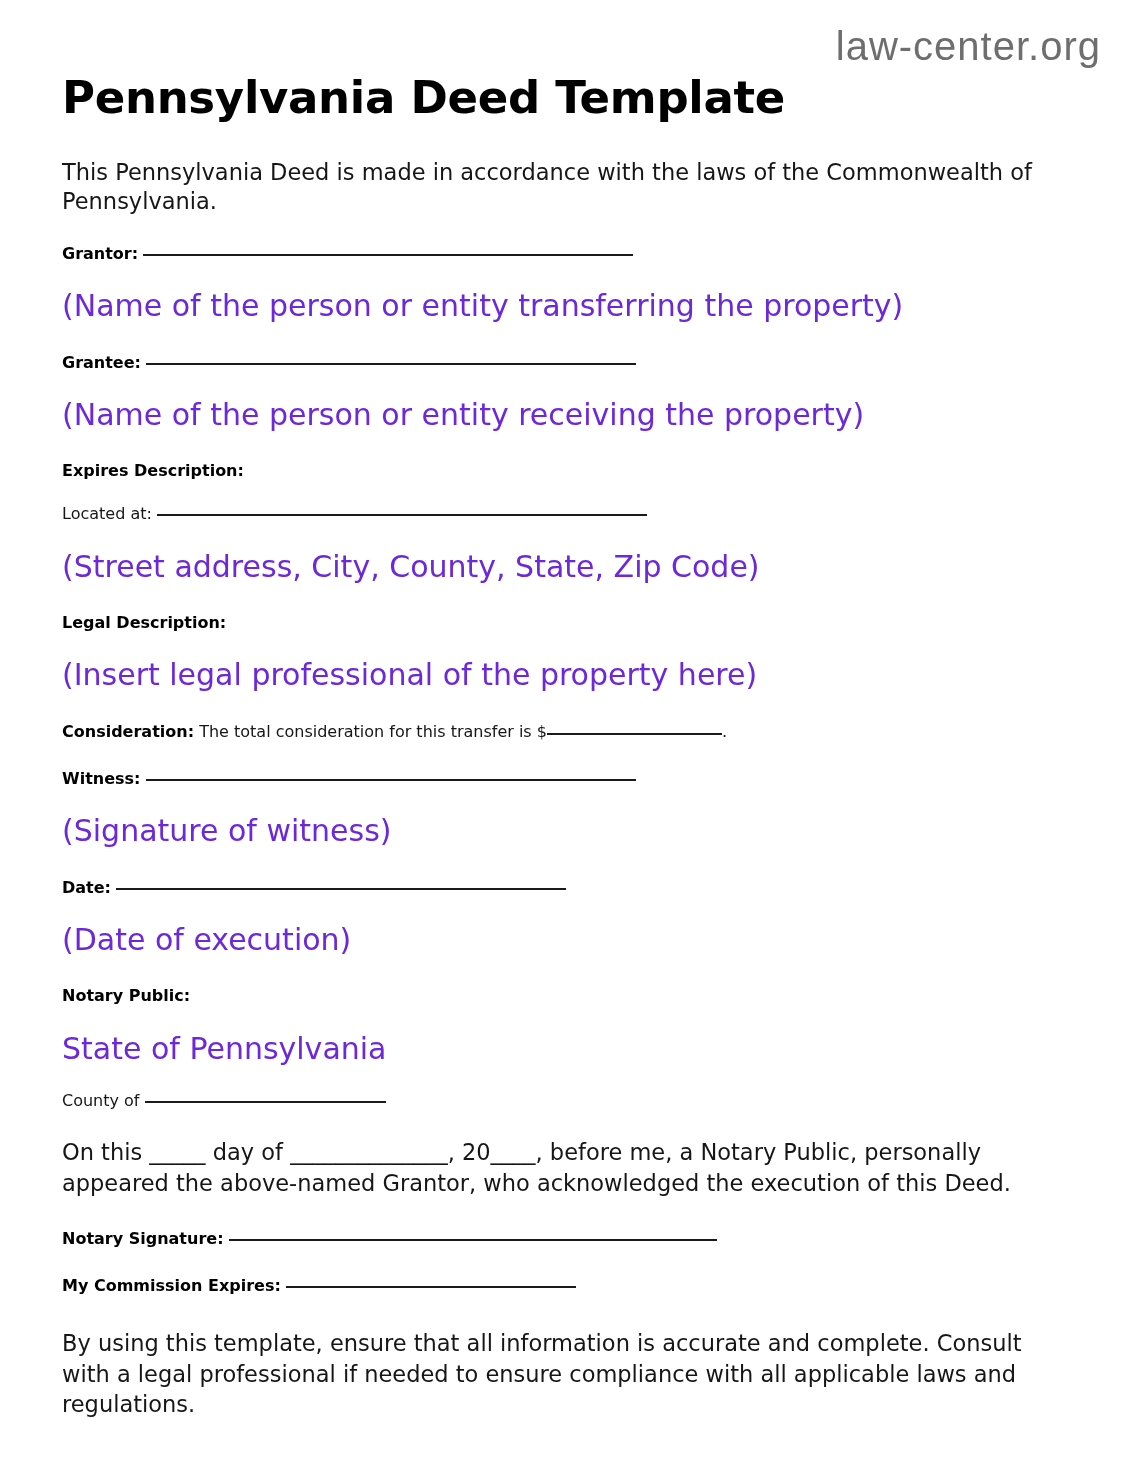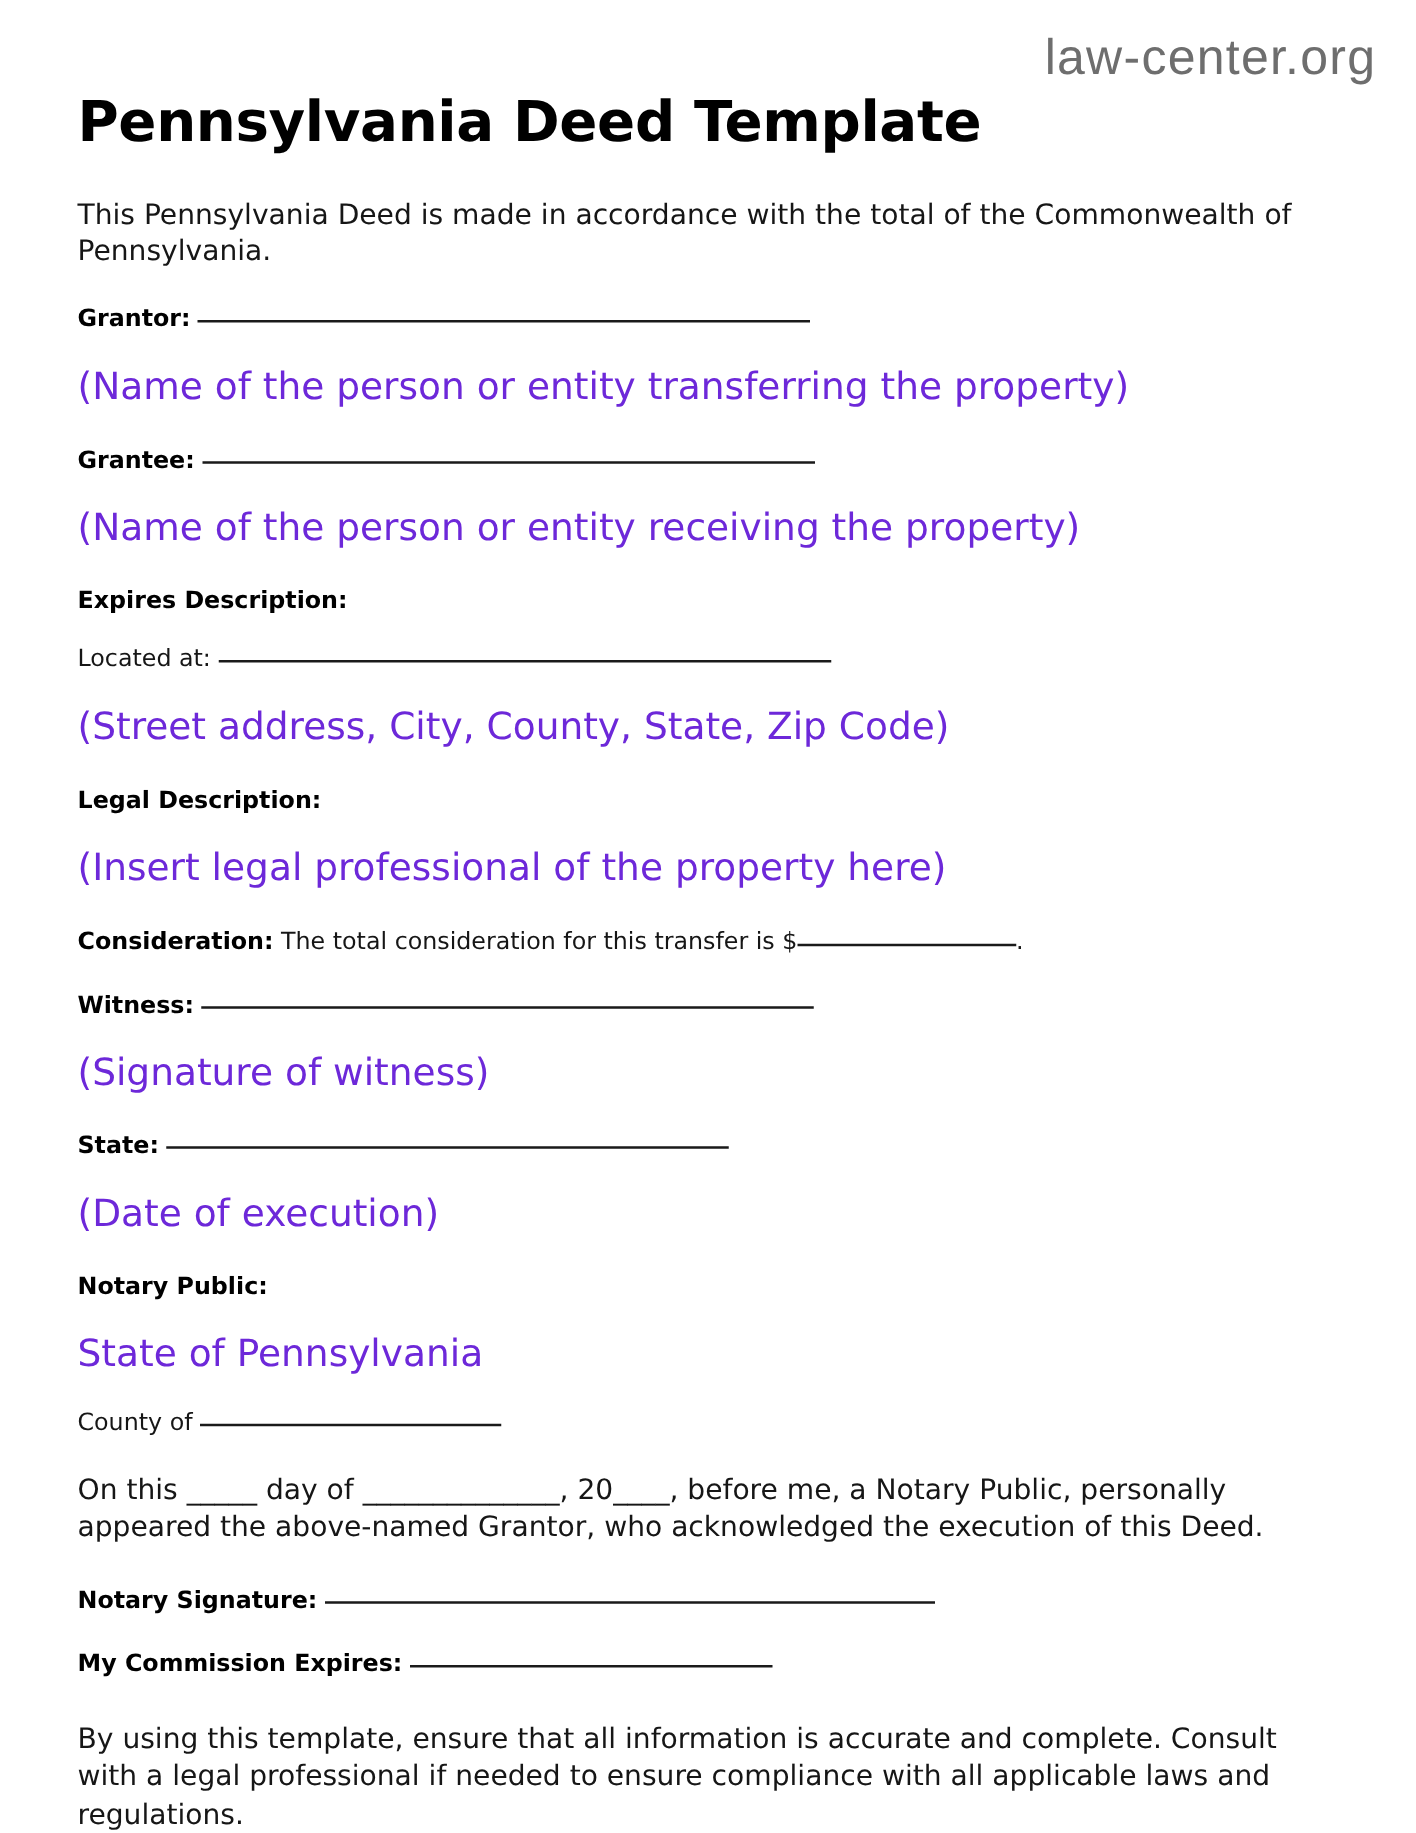--- a/index.html
+++ b/index.html
@@ -51,21 +51,21 @@
   
   .para {
     font-size: 22.5px;
     line-height: 1.32;
     margin: 0;
     color: #161616;
   }
   .intro { margin-top: 35px; max-width: 980px; }
 
   .row {
-    font-size: 19px;
+    font-size: 16px;
     line-height: 1.32;
     margin-top: 26px;
     color: #161616;
     white-space: nowrap;
   }
   .row.tight { margin-top: 22px; }
 
   .lbl-bold { font-weight: bold; color: #000000; }
 
   
@@ -115,21 +115,21 @@
 </style>
 </head>
 <body>
 
 <div class="page">
 
   <div class="watermark">law-center.org</div>
 
   <h1 class="doc-title">Pennsylvania Deed Template</h1>
 
-  <p class="para intro">This Pennsylvania Deed is made in accordance with the total of the Commonwealth of Pennsylvania.</p>
+  <p class="para intro">This Pennsylvania Deed is made in accordance with the laws of the Commonwealth of Pennsylvania.</p>
 
   <div class="row">
     <span class="lbl-bold">Grantor:</span>
     <span class="line w-main"></span>
   </div>
   <div class="note">(Name of the person or entity transferring the property)</div>
 
   <div class="row">
     <span class="lbl-bold">Grantee:</span>
     <span class="line w-main"></span>
@@ -156,21 +156,21 @@
     <span>The total consideration for this transfer is $</span><span class="line w-money"></span><span>.</span>
   </div>
 
   <div class="row">
     <span class="lbl-bold">Witness:</span>
     <span class="line w-main"></span>
   </div>
   <div class="note">(Signature of witness)</div>
 
   <div class="row">
-    <span class="lbl-bold">State:</span>
+    <span class="lbl-bold">Date:</span>
     <span class="line w-date"></span>
   </div>
   <div class="note">(Date of execution)</div>
 
   <div class="row">
     <span class="lbl-bold">Notary Public:</span>
   </div>
 
   <div class="note">State of Pennsylvania</div>
 

